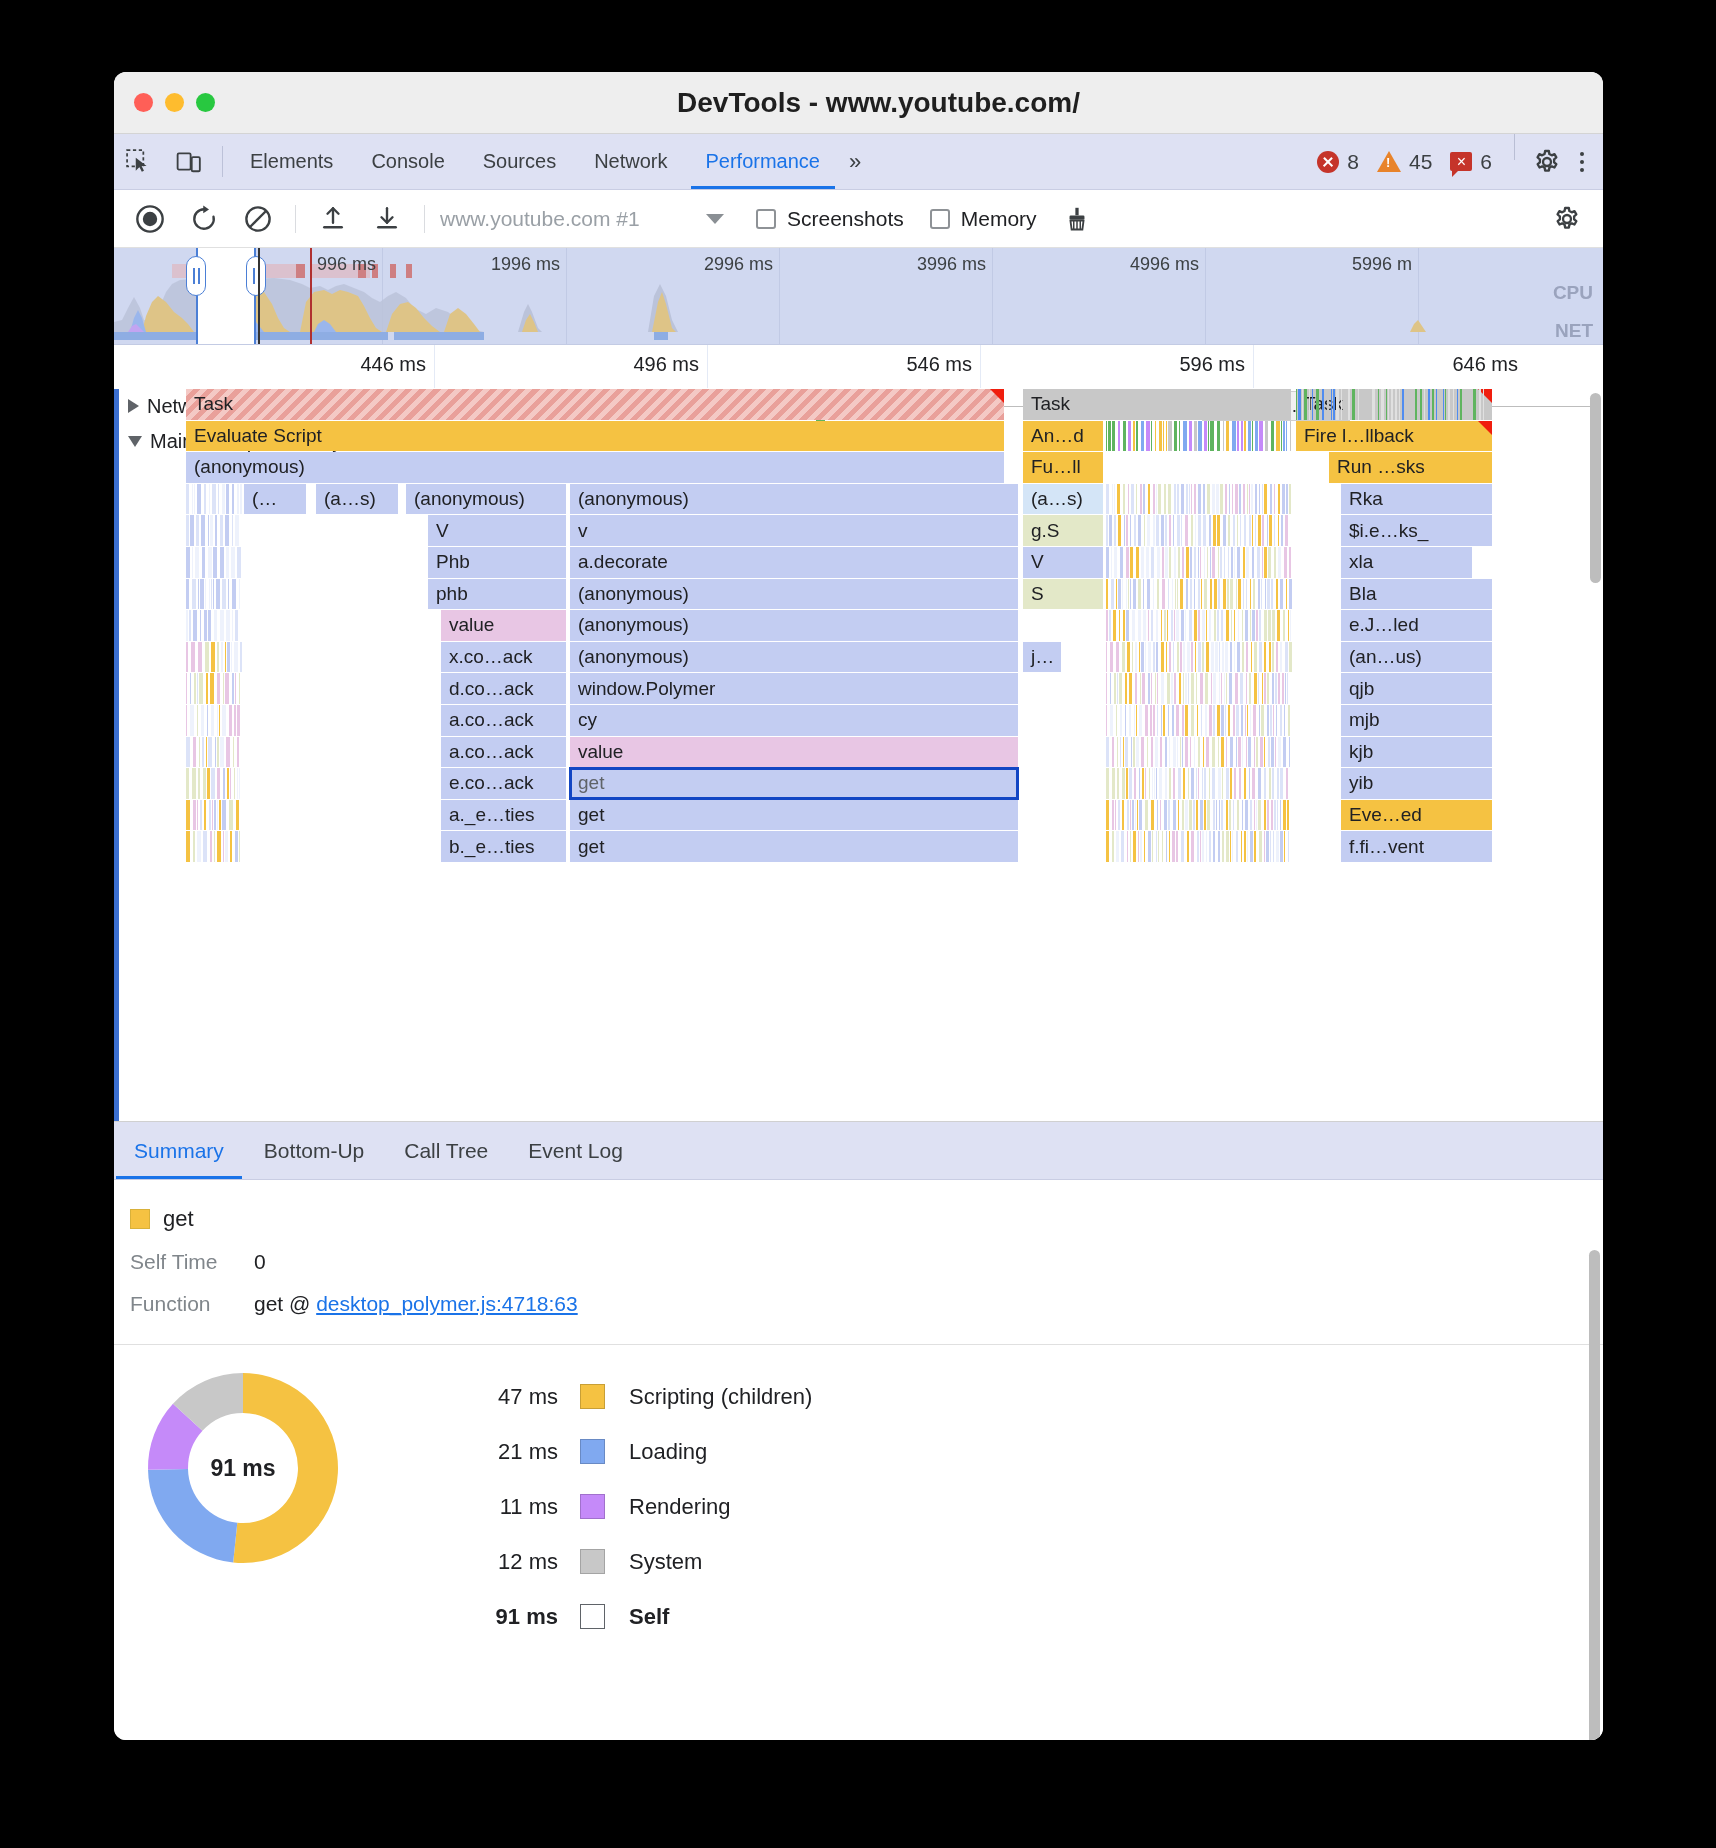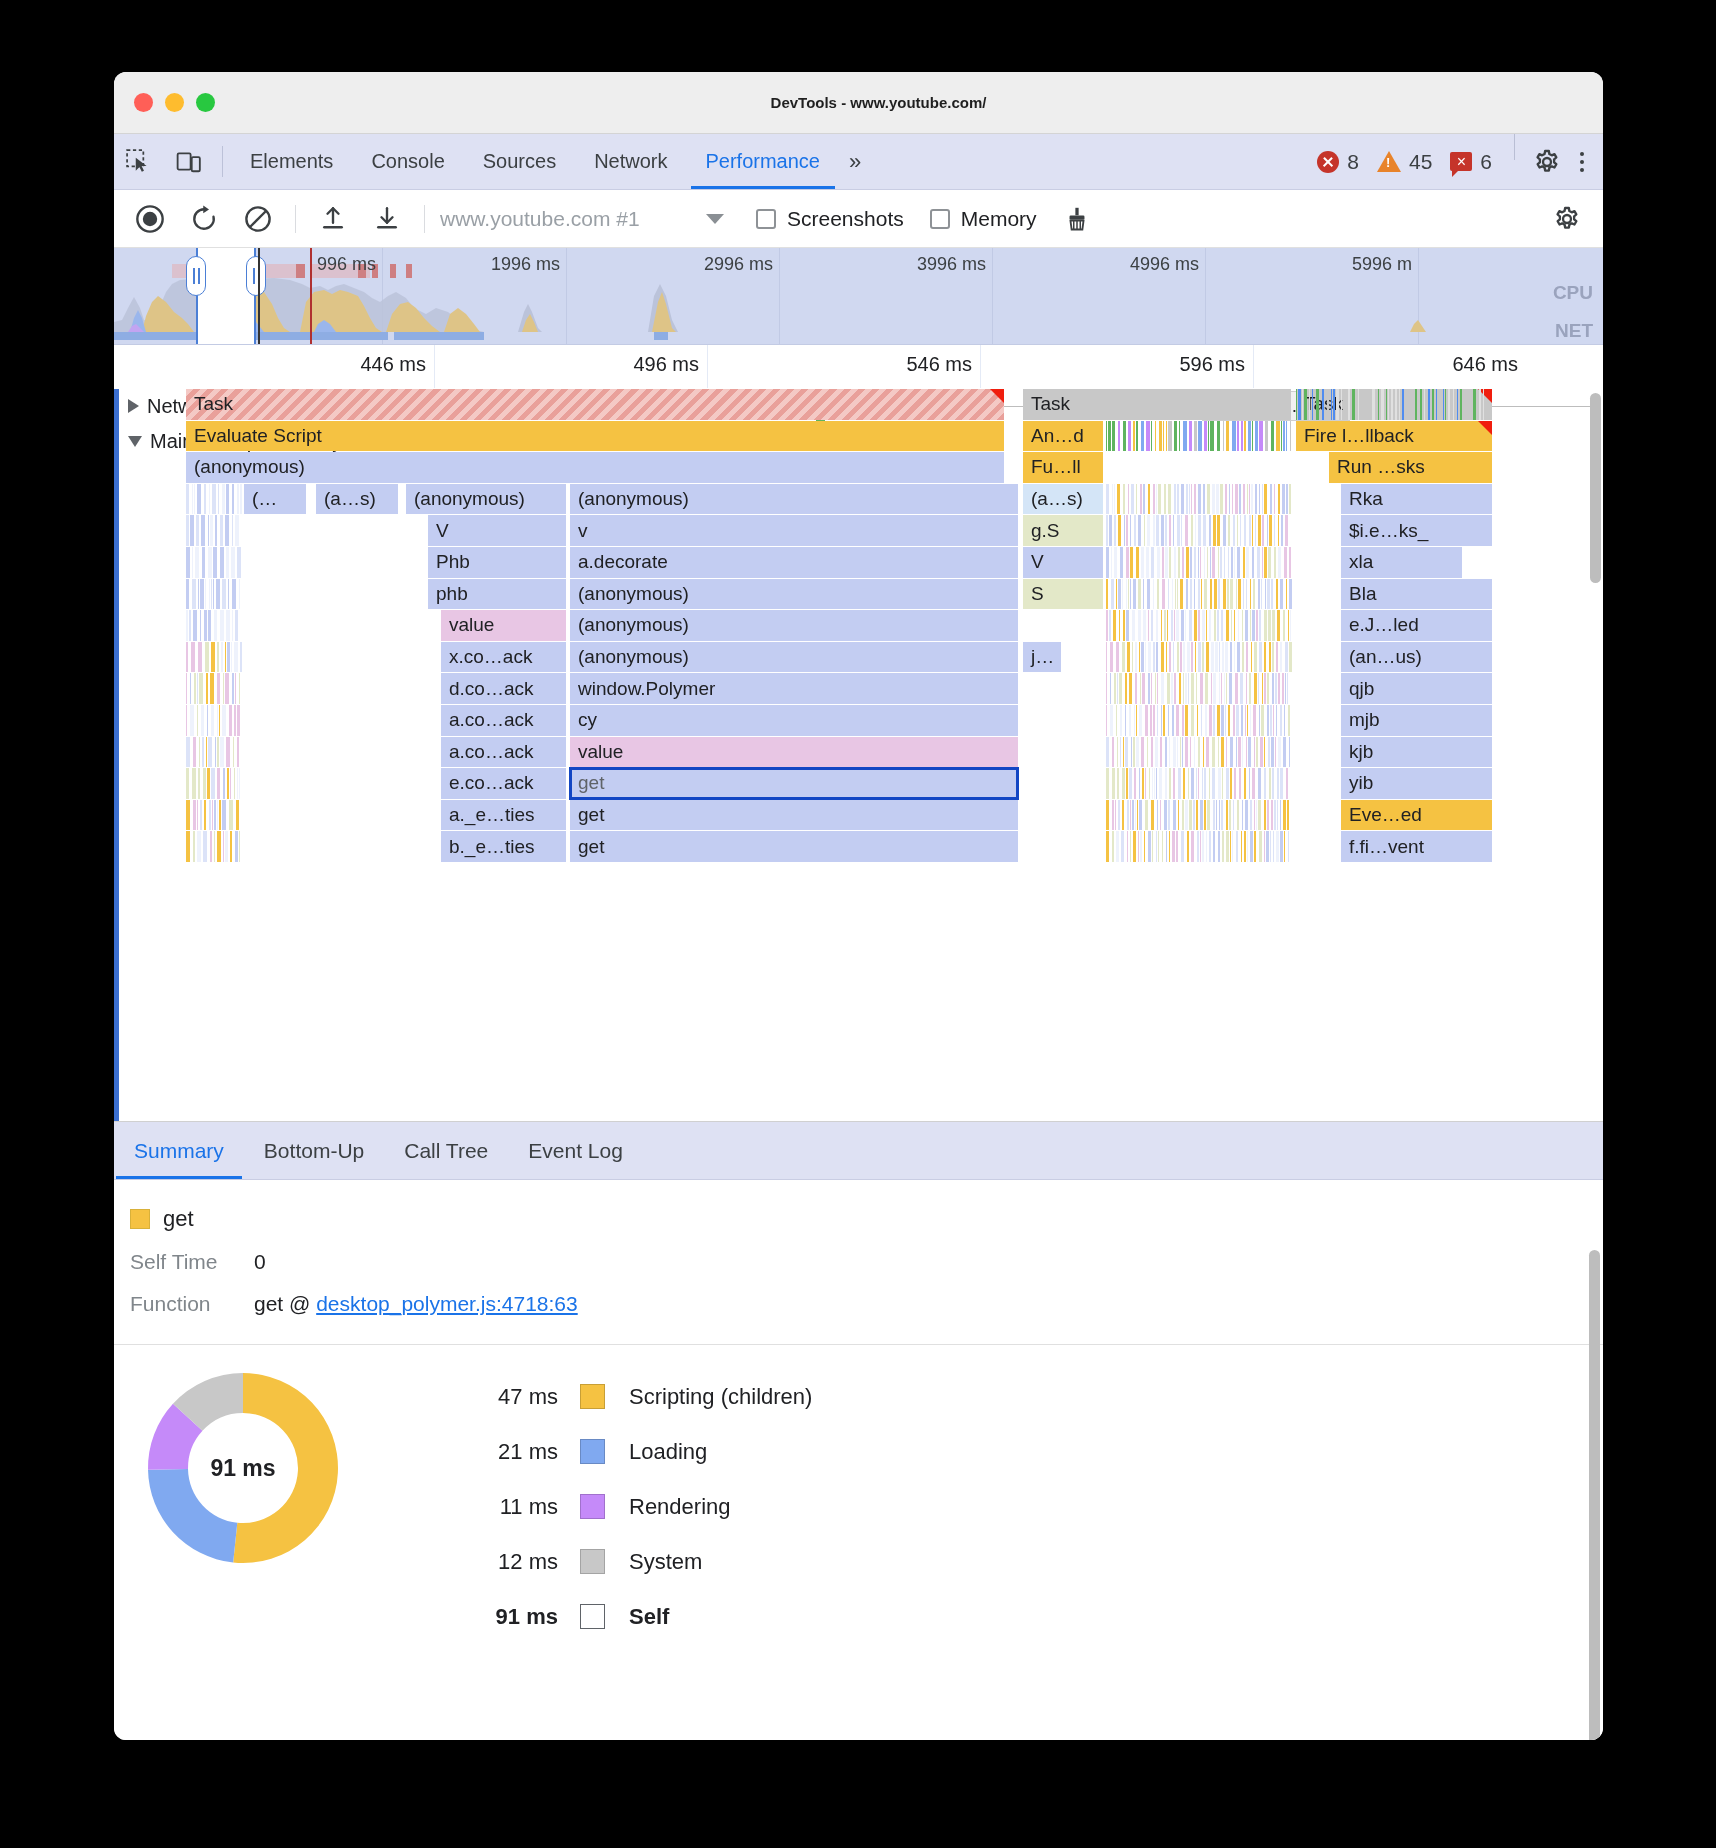--- a/index.html
+++ b/index.html
@@ -29,21 +29,21 @@
     display: flex; align-items: center;
     position: relative;
   }
   .traffic { display: flex; gap: 12px; margin-left: 20px; }
   .dot { width: 19px; height: 19px; border-radius: 50%; }
   .dot.red { background: #ff5f57; }
   .dot.yellow { background: #febc2e; }
   .dot.green { background: #28c840; }
   #titletext {
     position: absolute; left: 0; right: 0; text-align: center;
-    font-size: 15px; font-weight: bold; color: #1f1f1f;
+    font-size: 28px; font-weight: bold; color: #1f1f1f;
     pointer-events: none;
     margin-left: 40px;
   }
 
   
   #tabbar {
     height: 56px; flex: 0 0 56px;
     background: #dee1f3;
     display: flex; align-items: stretch;
     font-size: 20px; color: #202124;
@@ -774,21 +774,21 @@
           <div class="frow">
             <div class="fbar" style="left: 314px; width: 138px; background: rgb(195, 205, 242);">
               <span>Phb</span>
             </div>
             <div class="fbar" style="left: 456px; width: 448px; background: rgb(195, 205, 242);">
               <span>a.decorate</span>
             </div>
             <div class="fbar" style="left: 909px; width: 80px; background: rgb(195, 205, 242);">
               <span>V</span>
             </div>
-            <div class="fbar" style="left: 1227px; width: 121px; background: rgb(195, 205, 242);">
+            <div class="fbar" style="left: 1227px; width: 131px; background: rgb(195, 205, 242);">
               <span>xla</span>
             </div>
             <div class="fbar" style="left: 72px; width: 4px; background: rgb(195, 205, 242);"></div>
             <div class="fbar" style="left: 78px; width: 1px; background: rgb(238, 242, 252);"></div>
             <div class="fbar" style="left: 81px; width: 4px; background: rgb(238, 242, 252);"></div>
             <div class="fbar" style="left: 88px; width: 3px; background: rgb(195, 205, 242);"></div>
             <div class="fbar" style="left: 94px; width: 4px; background: rgb(238, 242, 252);"></div>
             <div class="fbar" style="left: 99px; width: 4px; background: rgb(195, 205, 242);"></div>
             <div class="fbar" style="left: 106px; width: 4px; background: rgb(195, 205, 242);"></div>
             <div class="fbar" style="left: 112px; width: 3px; background: rgb(238, 242, 252);"></div>

